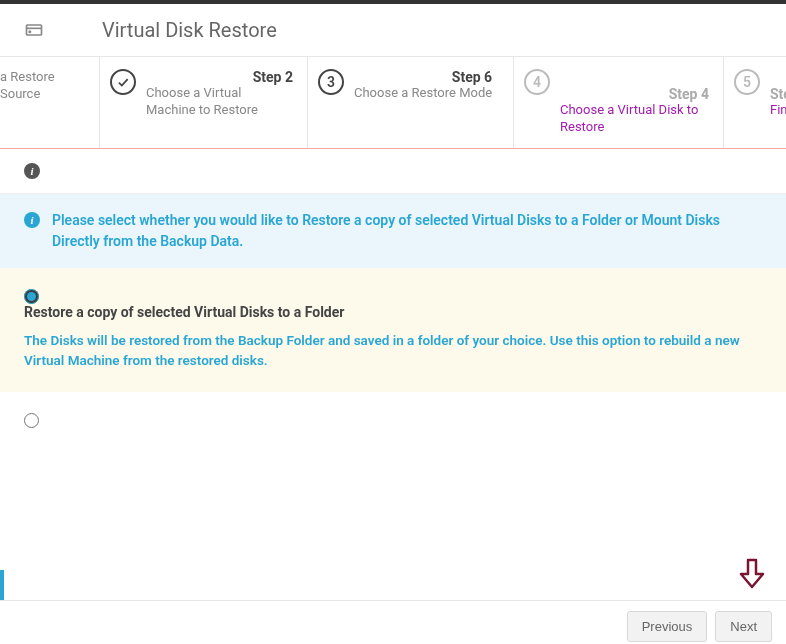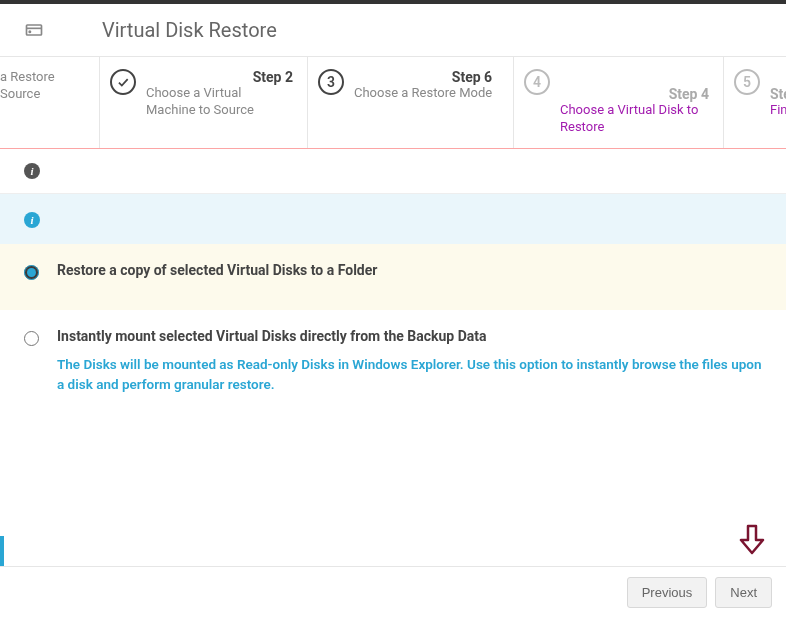--- a/index.html
+++ b/index.html
@@ -20,21 +20,21 @@
 .step .sub { font-size: 13px; color: #888; line-height: 1.3; }
 .step.dim .title { color: #aaa; margin-top: 17px; }
 .step.dim .sub { color: #a21caf; }
 .section-hdr { padding: 14px 24px; border-bottom: 1px solid #eee; display: flex; align-items: center; }
 .info-icon { width: 16px; height: 16px; border-radius: 50%; background: #555; color: #fff; font-family: Georgia, serif; font-style: italic; font-weight: bold; font-size: 11px; display: inline-flex; align-items: center; justify-content: center; margin-right: 12px; flex-shrink: 0; }
 .section-hdr span.lbl { color: #555; }
 .notice { background: #eaf6fb; padding: 16px 24px; color: #2aa6d4; font-weight: 600; font-size: 14px; line-height: 1.5; display: flex; }
 .notice .info-icon { background: #2aa6d4; margin-top: 2px; }
 .options { }
 .option { display: flex; padding: 18px 24px 22px; }
-.option.selected { background: #fdfaec; }
+.option.selected { background: #fdfaec; flex-direction: column; }
 .option input[type=radio] { margin-top: 3px; margin-right: 18px; accent-color: #2aa6d4; width: 15px; height: 15px; flex-shrink: 0; }
 .option .content { flex: 1; }
 .option .opt-title { font-weight: 700; color: #444; margin-bottom: 10px; }
 .option .opt-desc { color: #2aa6d4; font-weight: 600; line-height: 1.5; font-size: 13.5px; }
 .spacer { height: 150px; position: relative; }
 .arrow-down { position: absolute; right: 20px; bottom: 10px; }
 .arrow-down svg { display: block; }
 .accent-bar { position: absolute; left: 0; bottom: 0; width: 4px; height: 30px; background: #2aa6d4; }
 .footer { border-top: 1px solid #e6e6e6; padding: 10px 14px; display: flex; justify-content: flex-end; gap: 8px; }
 .btn { background: #f2f2f2; border: 1px solid #d8d8d8; border-radius: 3px; padding: 7px 14px; font-size: 13px; color: #666; cursor: pointer; }
@@ -69,21 +69,21 @@
     </div>
   </div>
   <div class="step done w1">
     <span class="circle">
       <svg class="check-svg" viewBox="0 0 24 24" fill="none" stroke="currentColor" stroke-width="3">
           <polyline points="5 13 10 18 20 7"></polyline>
         </svg>
     </span>
     <div class="labels">
       <span class="title">Step 2</span>
-      <span class="sub">Choose a Virtual Machine to Source</span>
+      <span class="sub">Choose a Virtual Machine to Restore</span>
     </div>
   </div>
   <div class="step current w2">
     <span class="circle">3</span>
     <div class="labels">
       <span class="title">Step 6</span>
       <span class="sub">Choose a Restore Mode</span>
     </div>
   </div>
   <div class="step dim w3">
@@ -101,35 +101,33 @@
     </div>
   </div>
 </div>
 
 <div class="section-hdr">
   <span class="info-icon">i</span>
 </div>
 
 <div class="notice">
   <span class="info-icon">i</span>
+  <span>Please select whether you would like to Restore a copy of selected Virtual Disks to a Folder or Mount Disks Directly from the Backup Data.</span>
 </div>
 
 <div class="options">
   <label class="option selected">
     <input type="radio" name="mode" checked="" style="">
     <div class="content">
       <div class="opt-title">Restore a copy of selected Virtual Disks to a Folder</div>
+      <div class="opt-desc">The Disks will be restored from the Backup Folder and saved in a folder of your choice. Use this option to rebuild a new Virtual Machine from the restored disks.</div>
     </div>
   </label>
   <label class="option">
     <input type="radio" name="mode" style="">
-    <div class="content">
-      <div class="opt-title">Instantly mount selected Virtual Disks directly from the Backup Data</div>
-      <div class="opt-desc">The Disks will be mounted as Read-only Disks in Windows Explorer. Use this option to instantly browse the files upon a disk and perform granular restore.</div>
-    </div>
   </label>
 </div>
 
 <div class="spacer">
   <div class="accent-bar"></div>
   <div class="arrow-down">
     <svg width="28" height="32" viewBox="0 0 28 32">
       <path d="M10 2 h8 v14 h7 l-11 13 l-11 -13 h7 z" fill="none" stroke="#7a1430" stroke-width="2.5" stroke-linejoin="round"></path>
     </svg>
   </div>

